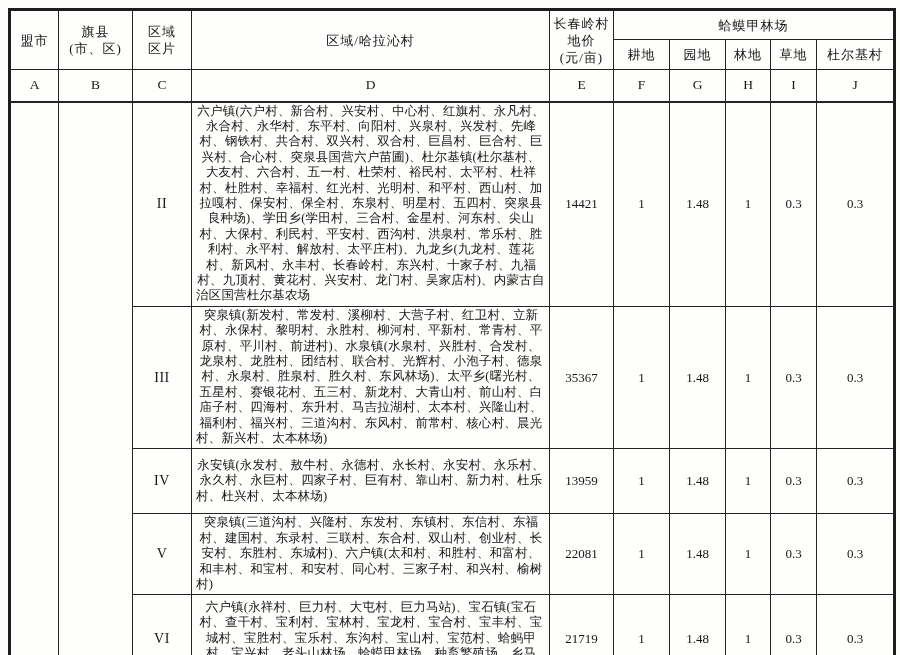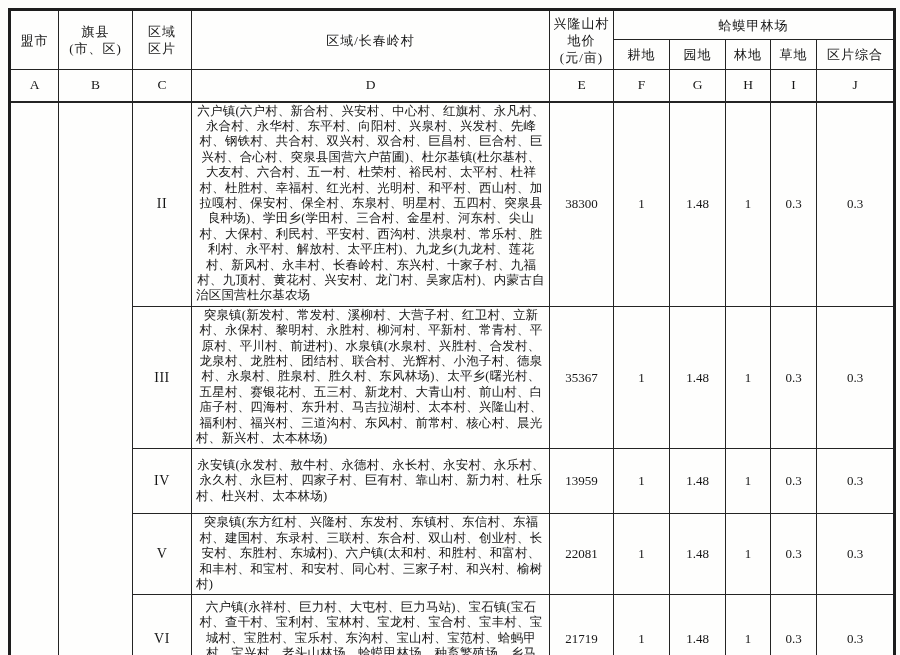--- a/index.html
+++ b/index.html
@@ -79,54 +79,54 @@
       <col style="width:78px">
     </colgroup>
 
     <tbody>
         <tr style="height:30px">
       <td rowspan="2" class="hdr">盟市</td>
       <td rowspan="2" class="hdr preline">旗县
 (市、区)</td>
       <td rowspan="2" class="hdr preline">区域
 区片</td>
-      <td rowspan="2" class="hdr">区域/长春岭村</td>
-      <td rowspan="2" class="hdr preline">兴隆山村
+      <td rowspan="2" class="hdr">区域/哈拉沁村</td>
+      <td rowspan="2" class="hdr preline">长春岭村
 地价
 (元/亩)</td>
       <td colspan="5" class="hdr">蛤蟆甲林场</td>
     </tr>
 
     <tr style="height:30px">
       <td class="hdr">耕地</td>
       <td class="hdr">园地</td>
       <td class="hdr">林地</td>
       <td class="hdr">草地</td>
-      <td class="hdr">区片综合</td>
+      <td class="hdr">杜尔基村</td>
     </tr>
 
     <tr class="letter-row" style="height:32px">
       <td class="letter-cell">A</td>
       <td class="letter-cell">B</td>
       <td class="letter-cell">C</td>
       <td class="letter-cell">D</td>
       <td class="letter-cell">E</td>
       <td class="letter-cell">F</td>
       <td class="letter-cell">G</td>
       <td class="letter-cell">H</td>
       <td class="letter-cell">I</td>
       <td class="letter-cell">J</td>
     </tr>
 
     <tr style="height:185px">
       <td rowspan="5" class="empty-cell"></td>
       <td rowspan="5" class="empty-cell"></td>
       <td class="zone-cell">II</td>
       <td class="desc-cell">六户镇(六户村、新合村、兴安村、中心村、红旗村、永凡村、永合村、永华村、东平村、向阳村、兴泉村、兴发村、先峰村、钢铁村、共合村、双兴村、双合村、巨昌村、巨合村、巨兴村、合心村、突泉县国营六户苗圃)、杜尔基镇(杜尔基村、大友村、六合村、五一村、杜荣村、裕民村、太平村、杜祥村、杜胜村、幸福村、红光村、光明村、和平村、西山村、加拉嘎村、保安村、保全村、东泉村、明星村、五四村、突泉县良种场)、学田乡(学田村、三合村、金星村、河东村、尖山村、大保村、利民村、平安村、西沟村、洪泉村、常乐村、胜利村、永平村、解放村、太平庄村)、九龙乡(九龙村、莲花村、新风村、永丰村、长春岭村、东兴村、十家子村、九福村、九顶村、黄花村、兴安村、龙门村、吴家店村)、内蒙古自治区国营杜尔基农场</td>
-      <td class="num-cell">38300</td>
+      <td class="num-cell">14421</td>
       <td class="num-cell">1</td>
       <td class="num-cell">1.48</td>
       <td class="num-cell">1</td>
       <td class="num-cell">0.3</td>
       <td class="num-cell">0.3</td>
     </tr>
 
     <tr style="height:133px">
       <td class="zone-cell">III</td>
       <td class="desc-cell">突泉镇(新发村、常发村、溪柳村、大营子村、红卫村、立新村、永保村、黎明村、永胜村、柳河村、平新村、常青村、平原村、平川村、前进村)、水泉镇(水泉村、兴胜村、合发村、龙泉村、龙胜村、团结村、联合村、光辉村、小泡子村、德泉村、永泉村、胜泉村、胜久村、东风林场)、太平乡(曙光村、五星村、赛银花村、五三村、新龙村、大青山村、前山村、白庙子村、四海村、东升村、马吉拉湖村、太本村、兴隆山村、福利村、福兴村、三道沟村、东风村、前常村、核心村、晨光村、新兴村、太本林场)</td>
@@ -144,21 +144,21 @@
       <td class="num-cell">13959</td>
       <td class="num-cell">1</td>
       <td class="num-cell">1.48</td>
       <td class="num-cell">1</td>
       <td class="num-cell">0.3</td>
       <td class="num-cell">0.3</td>
     </tr>
 
     <tr style="height:75px">
       <td class="zone-cell">V</td>
-      <td class="desc-cell">突泉镇(东方红村、兴隆村、东发村、东镇村、东信村、东福村、建国村、东录村、三联村、东合村、双山村、创业村、长安村、东胜村、东城村)、六户镇(太和村、和胜村、和富村、和丰村、和宝村、和安村、同心村、三家子村、和兴村、榆树村)</td>
+      <td class="desc-cell">突泉镇(三道沟村、兴隆村、东发村、东镇村、东信村、东福村、建国村、东录村、三联村、东合村、双山村、创业村、长安村、东胜村、东城村)、六户镇(太和村、和胜村、和富村、和丰村、和宝村、和安村、同心村、三家子村、和兴村、榆树村)</td>
       <td class="num-cell">22081</td>
       <td class="num-cell">1</td>
       <td class="num-cell">1.48</td>
       <td class="num-cell">1</td>
       <td class="num-cell">0.3</td>
       <td class="num-cell">0.3</td>
     </tr>
 
     <tr style="height:89px">
       <td class="zone-cell">VI</td>

